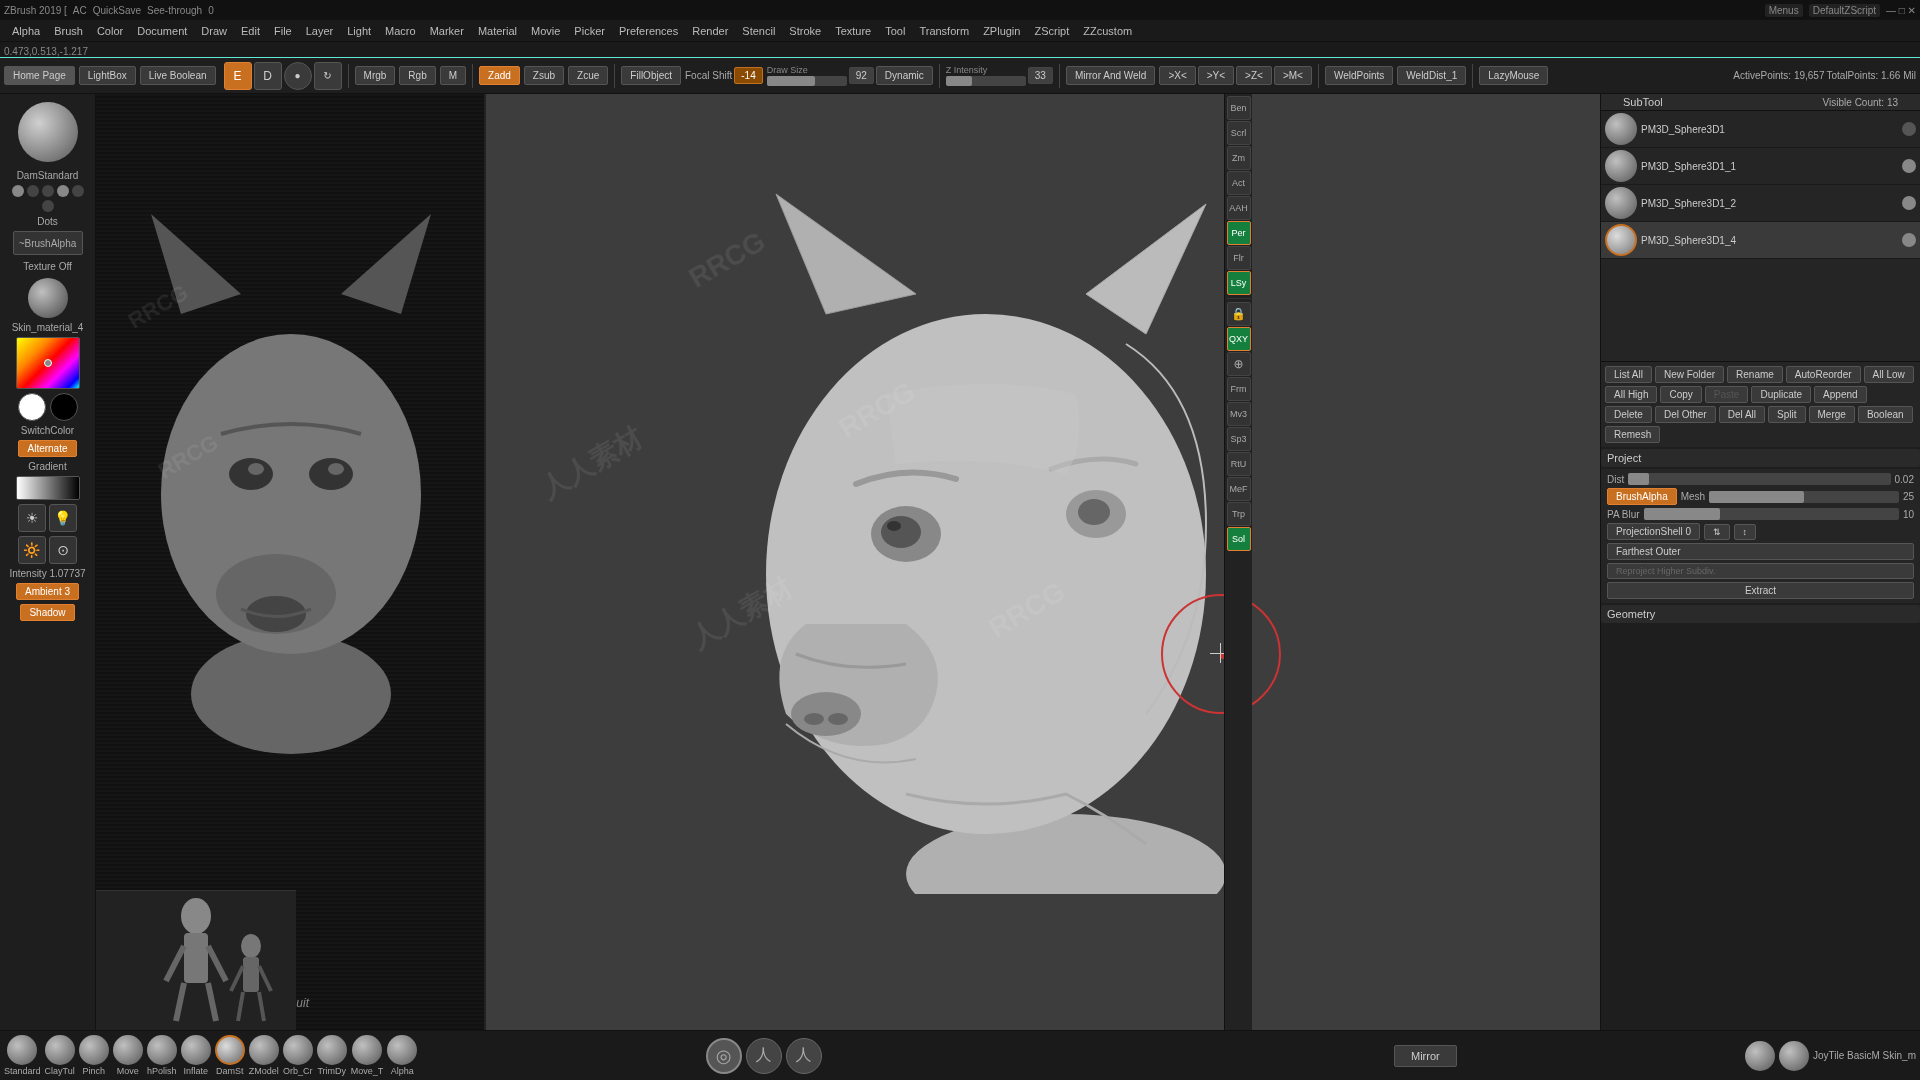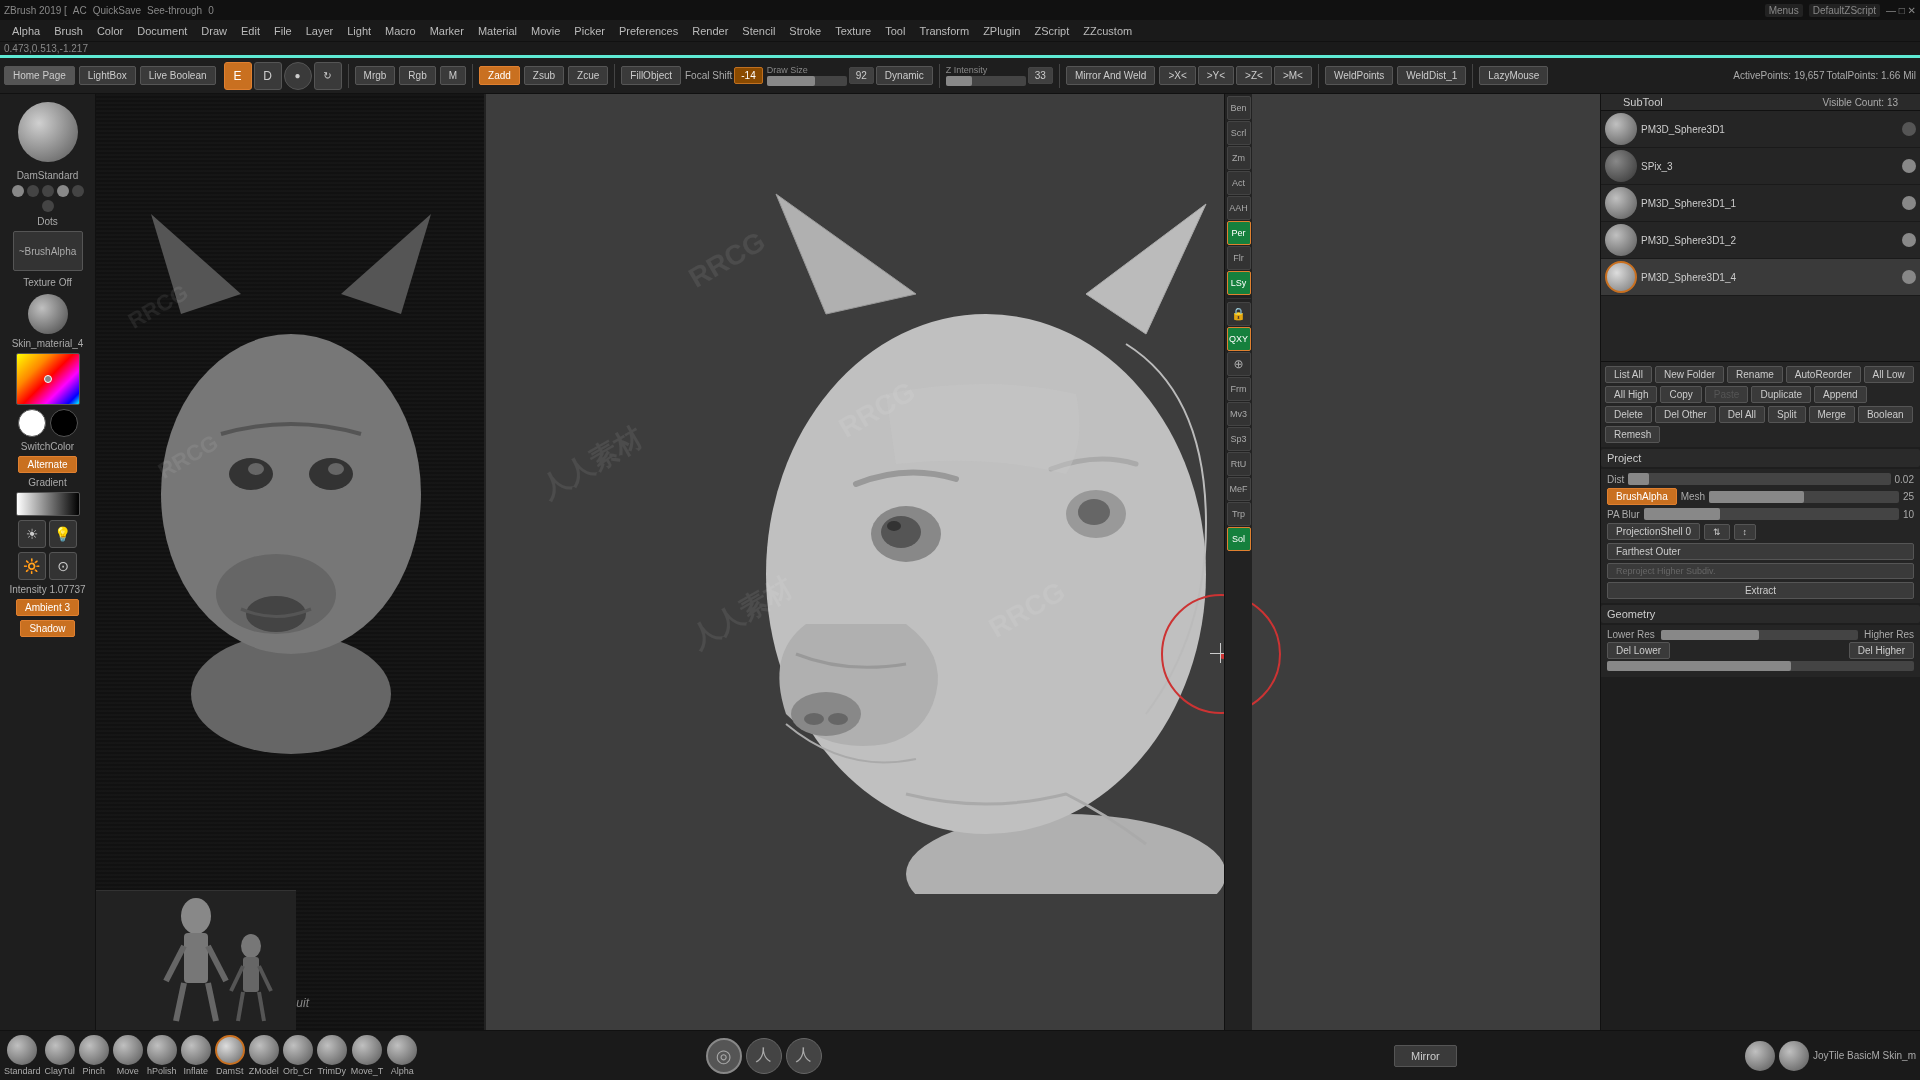--- a/index.html
+++ b/index.html
@@ -50,21 +50,21 @@
       border-radius: 50%;
       background: radial-gradient(circle at 35% 35%, #d0d0d0, #555);
       margin: 4px auto;
     }
     .lp-label { color: #aaa; font-size: 10px; text-align: center; }
     .lp-dots { display: flex; flex-wrap: wrap; gap: 3px; justify-content: center; width: 80px; }
     .lp-dot { width: 12px; height: 12px; border-radius: 50%; background: #444; }
     .lp-dot.active { background: #888; }
     .lp-brush-alpha {
       width: 70px;
-      height: 40px;
+      height: 24px;
       background: #333;
       border: 1px solid #555;
       border-radius: 2px;
       display: flex;
       align-items: center;
       justify-content: center;
       font-size: 10px;
       color: #aaa;
     }
     .lp-texture-off {
@@ -322,23 +322,23 @@
     
     #subtool-list::-webkit-scrollbar { width: 6px; }
     #subtool-list::-webkit-scrollbar-track { background: #1a1a1a; }
     #subtool-list::-webkit-scrollbar-thumb { background: #444; border-radius: 3px; }
 
     #info-bar {
       width: 100%;
       height: 16px;
       background: #1a1a1a;
       display: flex;
-      align-items: center;
+      align-items: flex-end;
       padding: 0 4px;
-      border-bottom: 3px solid #5eead4;
+      border-bottom: 1px solid #5eead4;
       gap: 8px;
     }
 
     .info-label { font-size: 10px; color: #888; }
 
     
     #title-bar {
       width: 100%;
       height: 20px;
       background: #111;
@@ -687,25 +687,20 @@
       <span class="subtool-count">Visible Count: <span>13</span></span>
     </div>
 
     <div id="subtool-list" style="max-height:250px;overflow-y:auto;">
       <div class="subtool-item">
         <div class="subtool-thumb"></div>
         <span class="subtool-name">PM3D_Sphere3D1</span>
         <div class="subtool-eye" style="background:#555;"></div>
       </div>
       <div class="subtool-item">
-        <div class="subtool-thumb" style="background:radial-gradient(circle at 35% 35%,#888,#333);"></div>
-        <span class="subtool-name">SPix_3</span>
-        <div class="subtool-eye" style="background:#888;"></div>
-      </div>
-      <div class="subtool-item">
         <div class="subtool-thumb"></div>
         <span class="subtool-name">PM3D_Sphere3D1_1</span>
         <div class="subtool-eye" style="background:#888;"></div>
       </div>
       <div class="subtool-item">
         <div class="subtool-thumb"></div>
         <span class="subtool-name">PM3D_Sphere3D1_2</span>
         <div class="subtool-eye" style="background:#888;"></div>
       </div>
       <div class="subtool-item active">
@@ -763,38 +758,20 @@
         <button class="rl-btn">ProjectionShell 0</button>
         <button class="rl-btn" style="font-size:9px;">⇅</button>
         <button class="rl-btn" style="font-size:9px;">↕</button>
       </div>
       <button class="rl-btn" style="width:100%;text-align:left;">Farthest Outer</button>
       <button class="rl-btn" style="width:100%;text-align:left;color:#666;font-size:9px;">Reproject Higher Subdiv.</button>
       <button class="rl-btn">Extract</button>
     </div>
 
     <div class="section-header">Geometry</div>
-    <div class="geometry-section">
-      <div class="geo-row">
-        <span class="geo-label">Lower Res</span>
-        <div style="flex:1;height:10px;background:#444;border-radius:2px;margin:0 6px;">
-          <div style="width:50%;height:100%;background:#888;border-radius:2px;"></div>
-        </div>
-        <span class="geo-label">Higher Res</span>
-      </div>
-      <div class="geo-row">
-        <button class="geo-btn">Del Lower</button>
-        <button class="geo-btn">Del Higher</button>
-      </div>
-      <div class="geo-row">
-        <div style="flex:1;height:10px;background:#444;border-radius:2px;">
-          <div style="width:60%;height:100%;background:#888;border-radius:2px;"></div>
-        </div>
-      </div>
-    </div>
 
   </div>
 
 </div>
 
 <div id="bottom-bar">
   <div class="bb-tool">
     <div class="bb-icon"></div>
     <span class="bb-label">Standard</span>
   </div>

